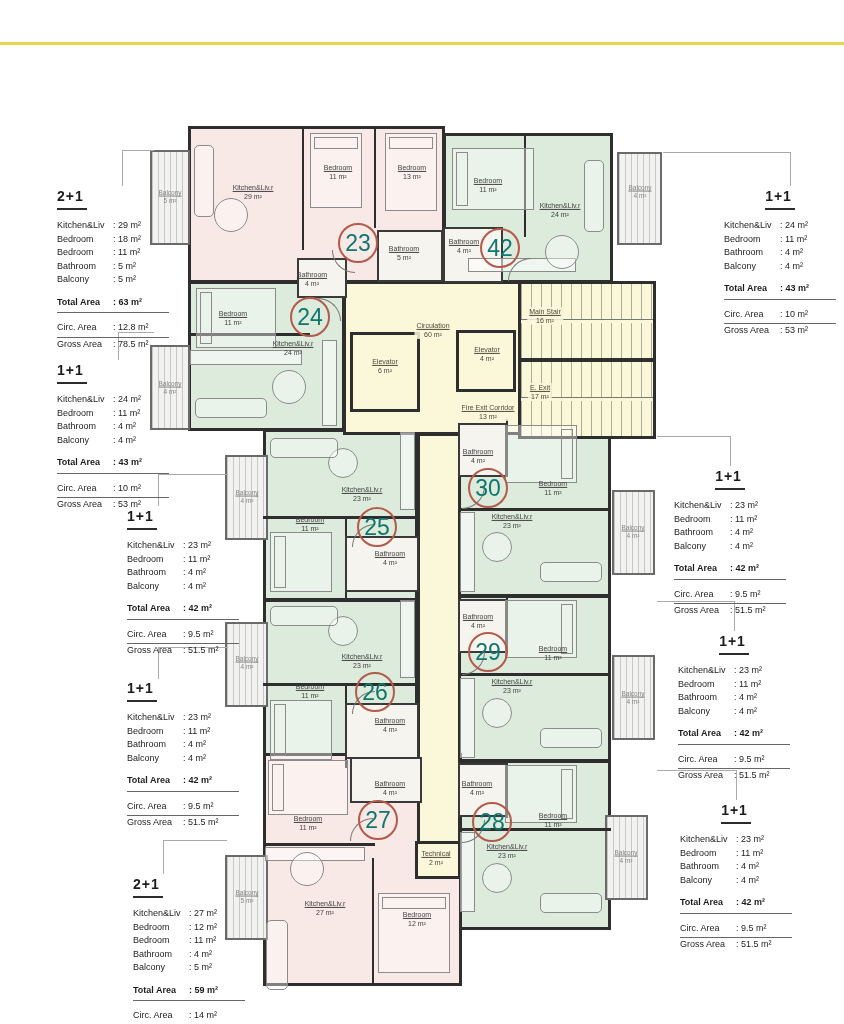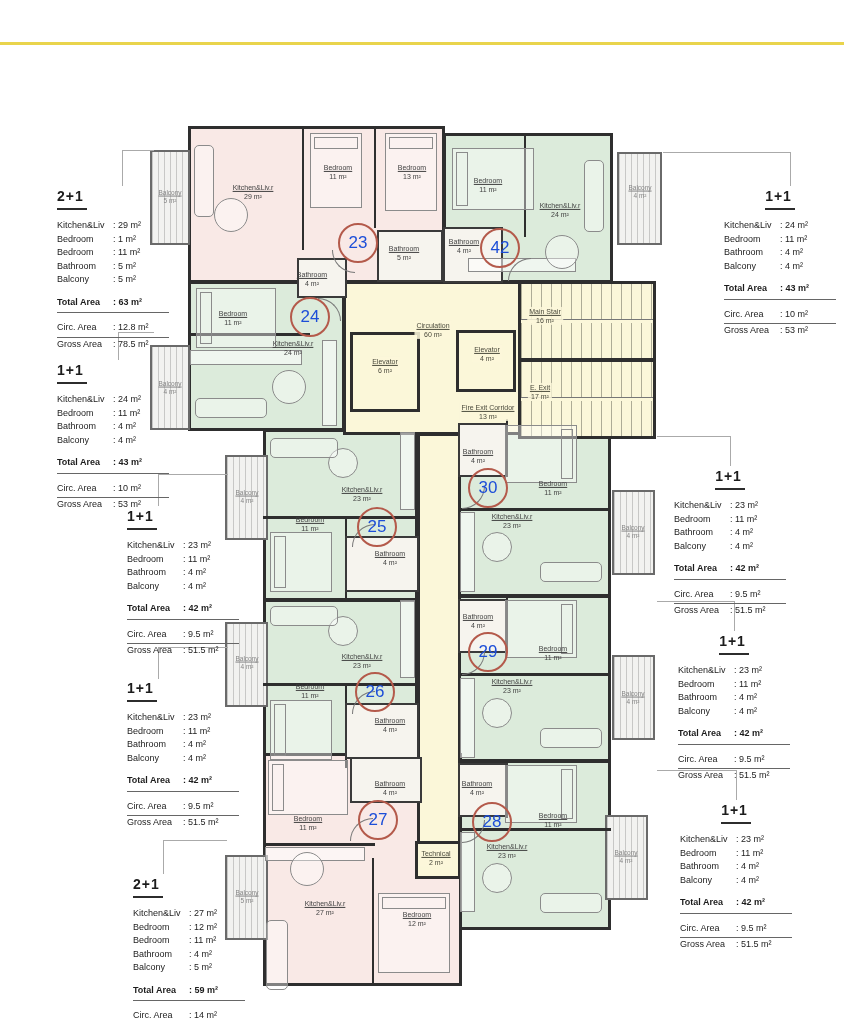--- a/index.html
+++ b/index.html
@@ -32,21 +32,21 @@
 
   
   .rlabel{position:absolute;transform:translate(-50%,-50%);text-align:center;color:#3f3f3f;
           font-size:7px;line-height:1.3;white-space:nowrap;}
   .rlabel .rn{text-decoration:underline;}
   .core-lab{color:#4a4a3c;background:rgba(251,247,217,.85);padding:0 2px;}
   .blabel{position:absolute;transform:translate(-50%,-50%);text-align:center;color:#858585;
           font-size:6.5px;line-height:1.3;white-space:nowrap;}
   .blabel .rn{text-decoration:underline;}
   .circle{position:absolute;transform:translate(-50%,-50%);width:36px;height:36px;border-radius:50%;
-          border:2px solid #b45a4b;color:#1d4ed8;font-size:17px;display:flex;align-items:center;
+          border:2px solid #b45a4b;color:#0f766e;font-size:23px;display:flex;align-items:center;
           justify-content:center;background:transparent;}
 
   
   .spec{position:absolute;width:112px;font-size:9px;color:#1c1c1c;line-height:1.5;}
   .stype{font-size:14px;font-weight:bold;display:inline-block;border-bottom:2px solid #2c2c2c;
          padding:0 3px 1px 0;margin-bottom:9px;letter-spacing:1px;}
   .spec-r{text-align:center;}
   .spec-r .srow{text-align:left;}
   .srow{display:flex;}
   .sl{width:56px;flex:none;}
@@ -409,21 +409,21 @@
 
   <div class="spec" style="left:57px;top:186px">
     <div class="stype">2+1</div>
     <div>
         <div class="srow">
           <span class="sl">Kitchen&amp;Liv</span>
           <span class="sv">: 29 m²</span>
         </div>
         <div class="srow">
           <span class="sl">Bedroom</span>
-          <span class="sv">: 1 m²</span>
+          <span class="sv">: 18 m²</span>
         </div>
         <div class="srow">
           <span class="sl">Bedroom</span>
           <span class="sv">: 11 m²</span>
         </div>
         <div class="srow">
           <span class="sl">Bathroom</span>
           <span class="sv">: 5 m²</span>
         </div>
         <div class="srow">

